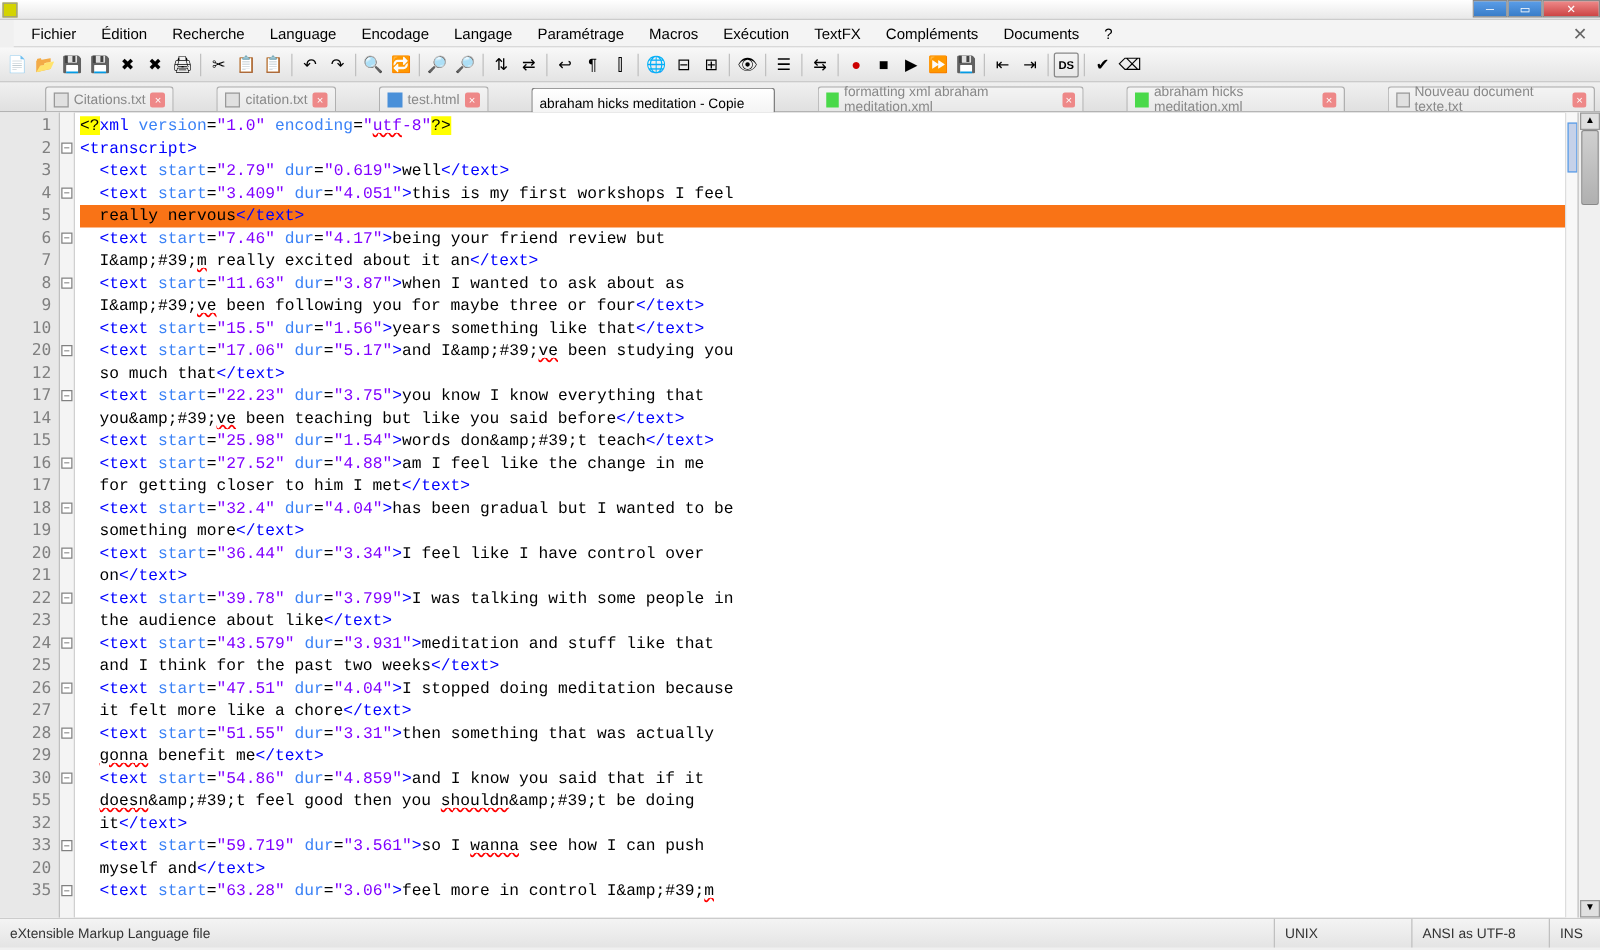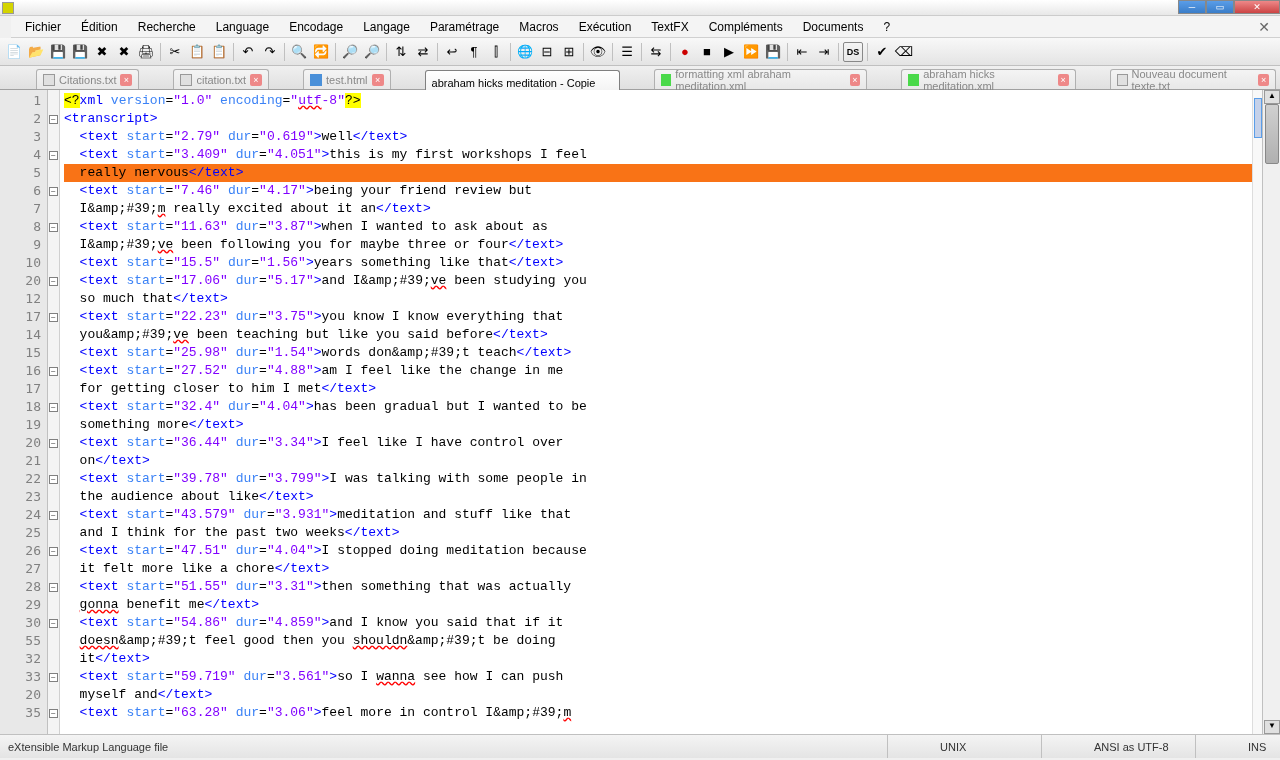--- a/index.html
+++ b/index.html
@@ -48,21 +48,21 @@
 
 .scroll-v { width: 18px; background: #f0f0f0; border-left: 1px solid #c0c0c0; position: relative; }
 .scroll-thumb { position: absolute; top: 14px; width: 14px; left: 2px; height: 60px; background: linear-gradient(#d0d0d0,#b0b0b0); border: 1px solid #888; border-radius: 2px; }
 .scroll-btn { position: absolute; width: 16px; height: 14px; left: 1px; background: #e0e0e0; border: 1px solid #999; font-size: 8px; text-align: center; }
 .scroll-btn.up { top: 0; }
 .scroll-btn.down { bottom: 0; }
 
 .minimap { width: 10px; background: #f8f8f8; border-left: 1px solid #ddd; position: relative; }
 .mm-view { position: absolute; top: 8px; width: 8px; left: 1px; height: 40px; background: rgba(80,120,200,.3); border: 1px solid #5a9de8; }
 
-.statusbar { height: 24px; background: linear-gradient(#f4f4f4,#e4e4e4); border-top: 1px solid #c0c0c0; display: flex; align-items: center; font-size: 11px; color: #333; gap: 44px; }
+.statusbar { height: 24px; background: linear-gradient(#f4f4f4,#e4e4e4); border-top: 1px solid #c0c0c0; display: flex; align-items: center; font-size: 11px; color: #333; }
 .sb-cell { padding: 0 8px; border-right: 1px solid #c0c0c0; height: 100%; display: flex; align-items: center; }
 .sb-cell.wide { flex: 1; }
 </style>
 </head>
 <body>
 
 <div class="titlebar">
   <span class="app-icon"></span>
 </div>
 <div class="win-controls">

